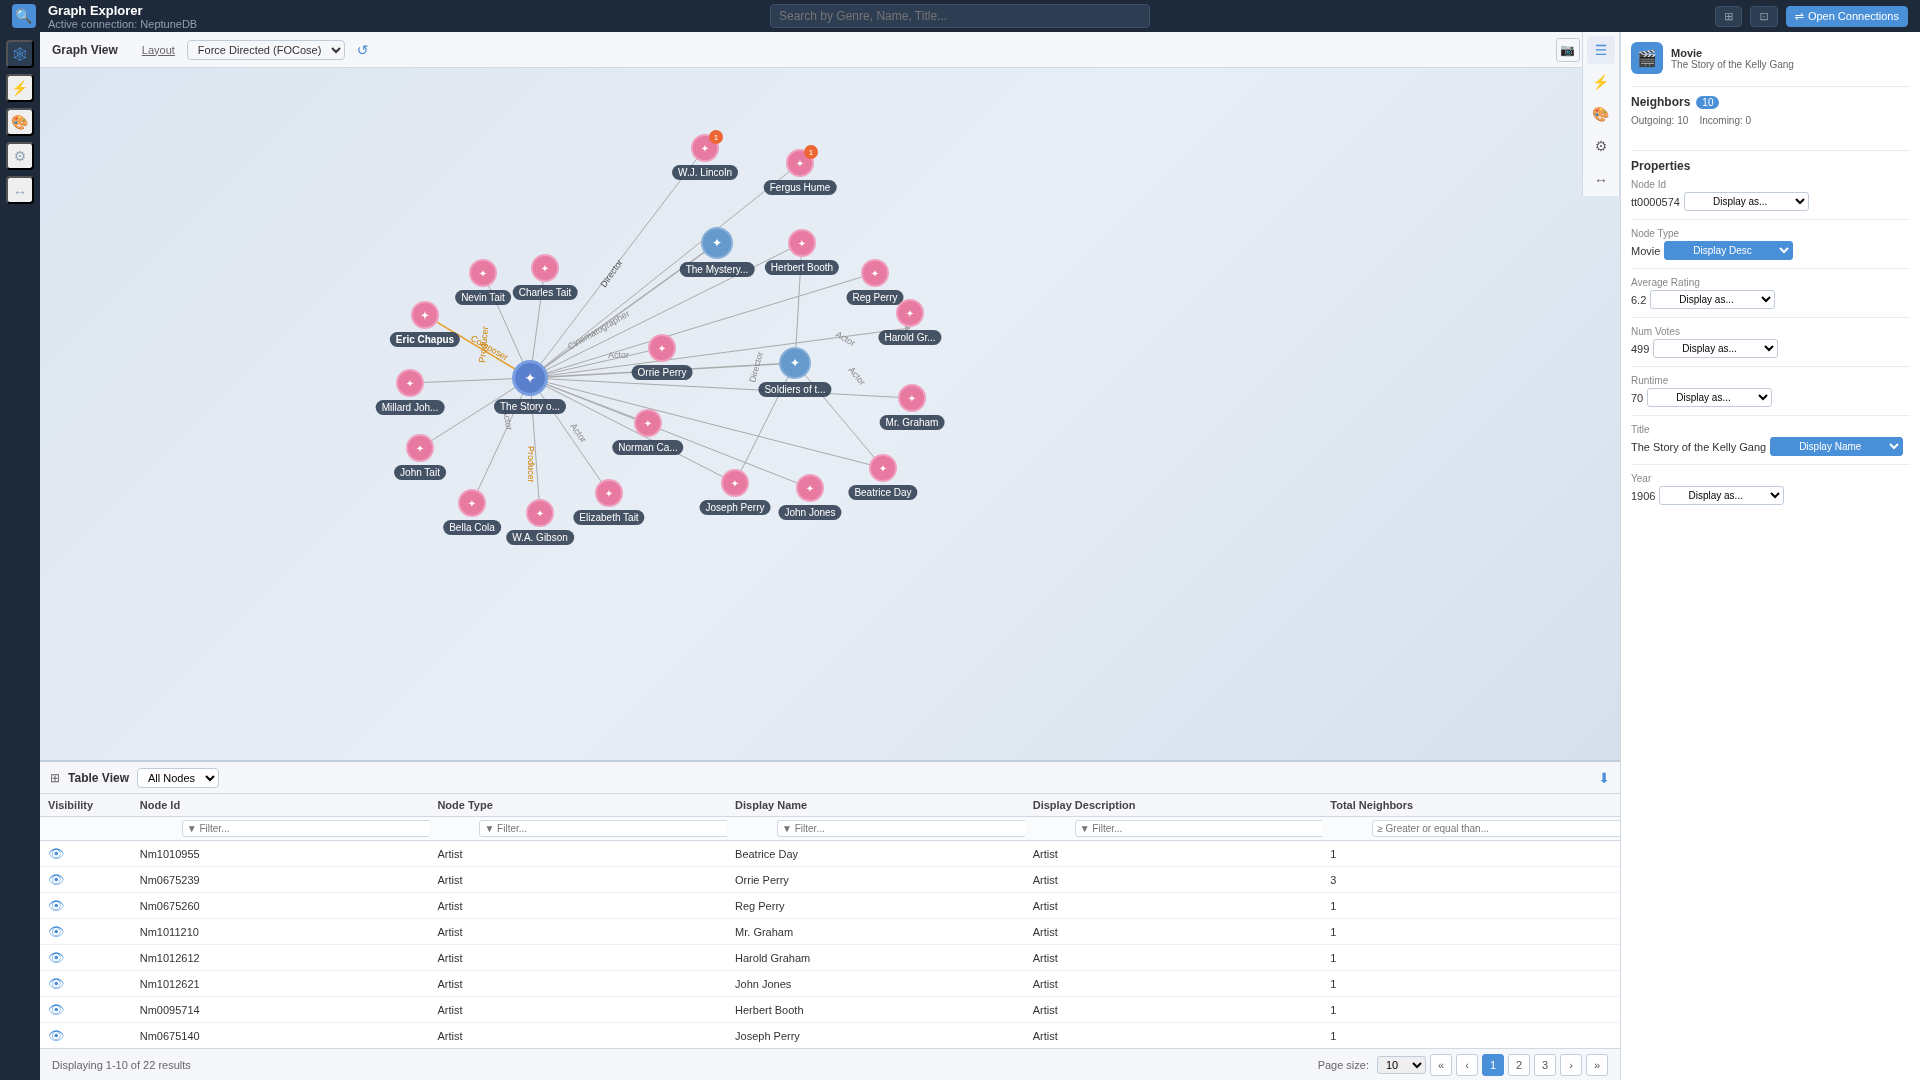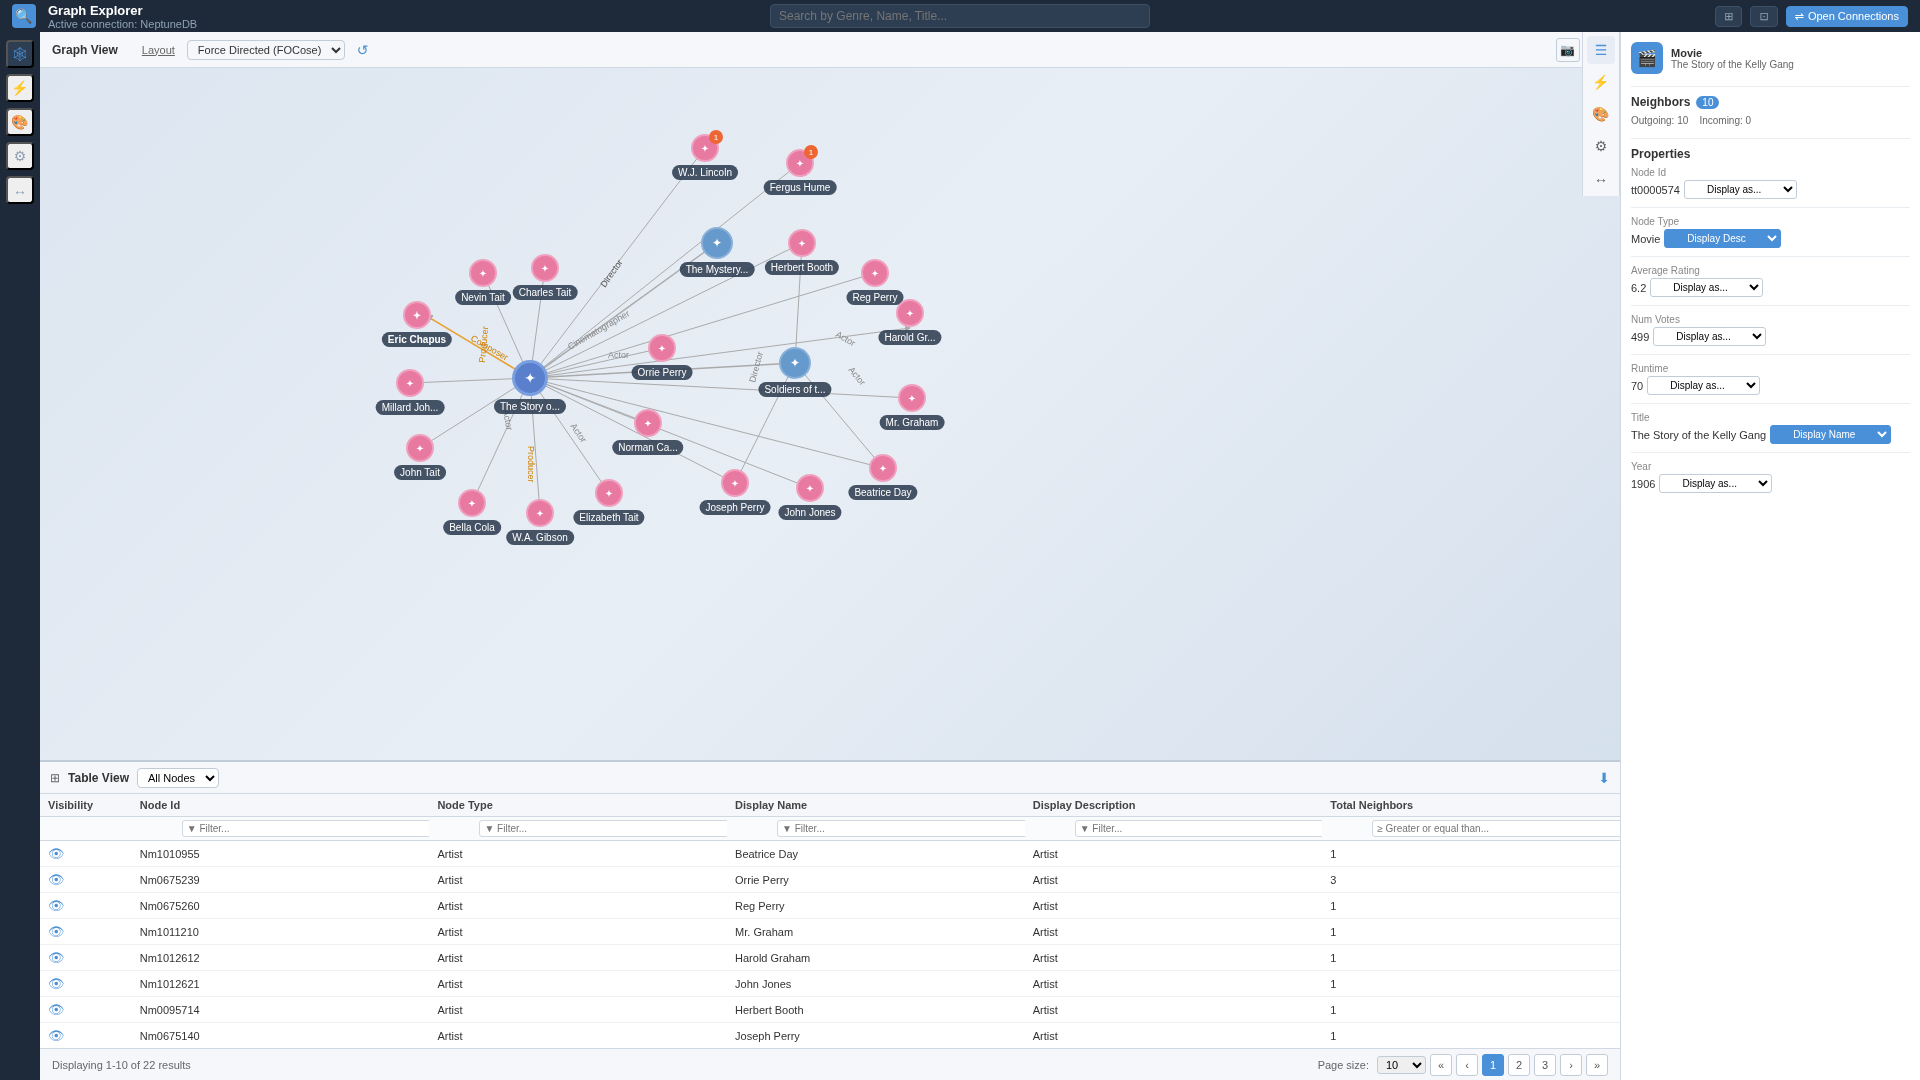--- a/index.html
+++ b/index.html
@@ -406,34 +406,34 @@
     .section-header {
       display: flex; align-items: center; gap: 6px;
       margin-bottom: 6px;
     }
     .section-title { font-size: 12px; font-weight: 700; color: #333; }
     .neighbor-badge {
       background: #4a90d9; color: white;
       border-radius: 10px; padding: 1px 6px;
       font-size: 10px;
     }
-    .neighbor-detail { font-size: 10px; color: #666; margin-bottom: 12px; }
+    .neighbor-detail { font-size: 10px; color: #666; margin-bottom: 24px; }
 
     
     .prop-row {
       margin-bottom: 8px;
     }
     .prop-label { font-size: 10px; color: #888; margin-bottom: 2px; }
     .prop-value { font-size: 11px; color: #333; font-weight: 500; }
     .prop-control {
       display: flex; gap: 4px; align-items: center;
     }
     .prop-display-select {
       border: 1px solid #c0ccd8; border-radius: 3px;
-      padding: 2px 18px; font-size: 10px;
+      padding: 2px 24px; font-size: 10px;
       background: white; cursor: pointer;
     }
     .prop-display-select.highlighted {
       background: #4a90d9; color: white; border-color: #4a90d9;
     }
 
     
     .prop-divider {
       height: 1px; background: #e8edf2; margin: 8px 0;
     }
@@ -571,21 +571,21 @@
         <div class="node-label">Harold Gr...</div>
       </div>
       <div class="graph-node artist-node" style="left:505px;top:200px;">
         <div class="node-circle"></div>
         <div class="node-label">Charles Tait</div>
       </div>
       <div class="graph-node artist-node" style="left:443px;top:205px;">
         <div class="node-circle"></div>
         <div class="node-label">Nevin Tait</div>
       </div>
-      <div class="graph-node artist-node" style="left:377px;top:247px;font-weight:bold;">
+      <div class="graph-node artist-node" style="left:385px;top:247px;font-weight:bold;">
         <div class="node-circle"></div>
         <div class="node-label">Eric Chapus</div>
       </div>
       <div class="graph-node artist-node" style="left:622px;top:280px;">
         <div class="node-circle"></div>
         <div class="node-label">Orrie Perry</div>
       </div>
       <div class="graph-node artist-node" style="left:370px;top:315px;">
         <div class="node-circle"></div>
         <div class="node-label">Millard Joh...</div>

